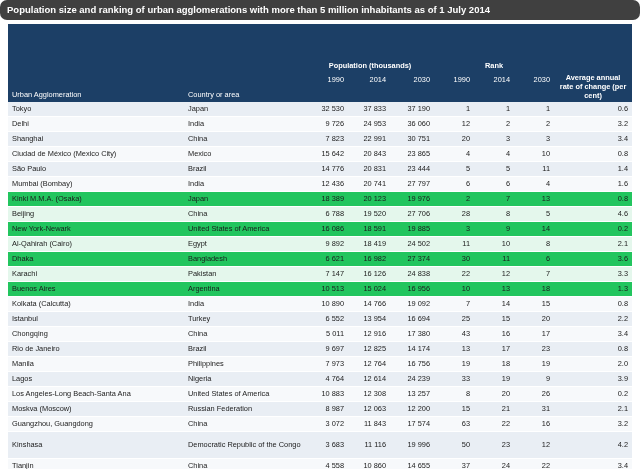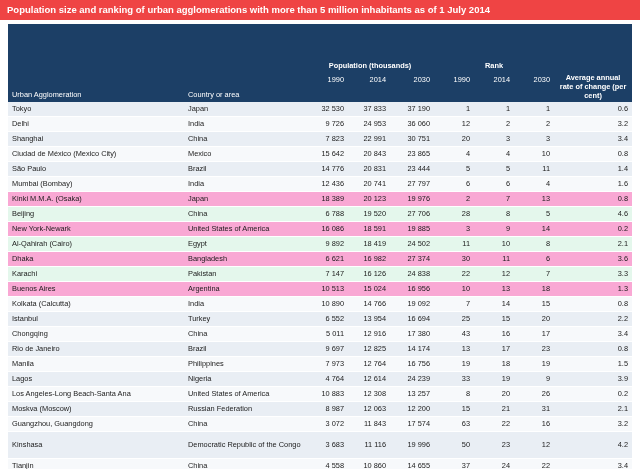--- a/index.html
+++ b/index.html
@@ -19,29 +19,30 @@
     height: 473px;
     background: #ffffff;
   }
   
   .title-bar {
     position: absolute;
     left: 0;
     top: 0;
     width: 640px;
     height: 20px;
-    background: #ef4444;
+    background: #404040;
     color: #ffffff;
     font-size: 9.5px;
     font-weight: bold;
     line-height: 20px;
     padding-left: 7px;
     box-sizing: border-box;
     white-space: nowrap;
     overflow: hidden;
+    border-radius: 7px;
   }
   
   .table-wrap {
     position: absolute;
     left: 8px;
     top: 24px;
     width: 624px;
     height: 445px;
     overflow: hidden;
   }
@@ -84,21 +85,21 @@
   tbody td {
     padding: 2px 4px;
     border-bottom: 1px solid #ffffff;
     white-space: nowrap;
     overflow: hidden;
     line-height: 10px;
   }
   tbody td.num { text-align: right; }
   tbody tr.odd  td { background: #e9eef4; }
   tbody tr.even td { background: #f7f9fb; }
-  tbody tr.odd.hl td  { background: #f9a8d4; }
+  tbody tr.odd.hl td  { background: #22c55e; }
   tbody tr.even.hl td { background: #e4f7ec; }
   tbody tr.tall td { height: 22px; white-space: normal; line-height: 9.5px; }
 
   
   .overlay {
     position: absolute;
     left: 0;
     top: 196px;
     width: 640px;
     height: 90px;
@@ -345,21 +346,21 @@
           </tr>
           <tr class="even">
             <td>Manila</td>
             <td>Philippines</td>
             <td class="num">7 973</td>
             <td class="num">12 764</td>
             <td class="num">16 756</td>
             <td class="num">19</td>
             <td class="num">18</td>
             <td class="num">19</td>
-            <td class="num">1.5</td>
+            <td class="num">2.0</td>
           </tr>
           <tr class="odd">
             <td>Lagos</td>
             <td>Nigeria</td>
             <td class="num">4 764</td>
             <td class="num">12 614</td>
             <td class="num">24 239</td>
             <td class="num">33</td>
             <td class="num">19</td>
             <td class="num">9</td>

